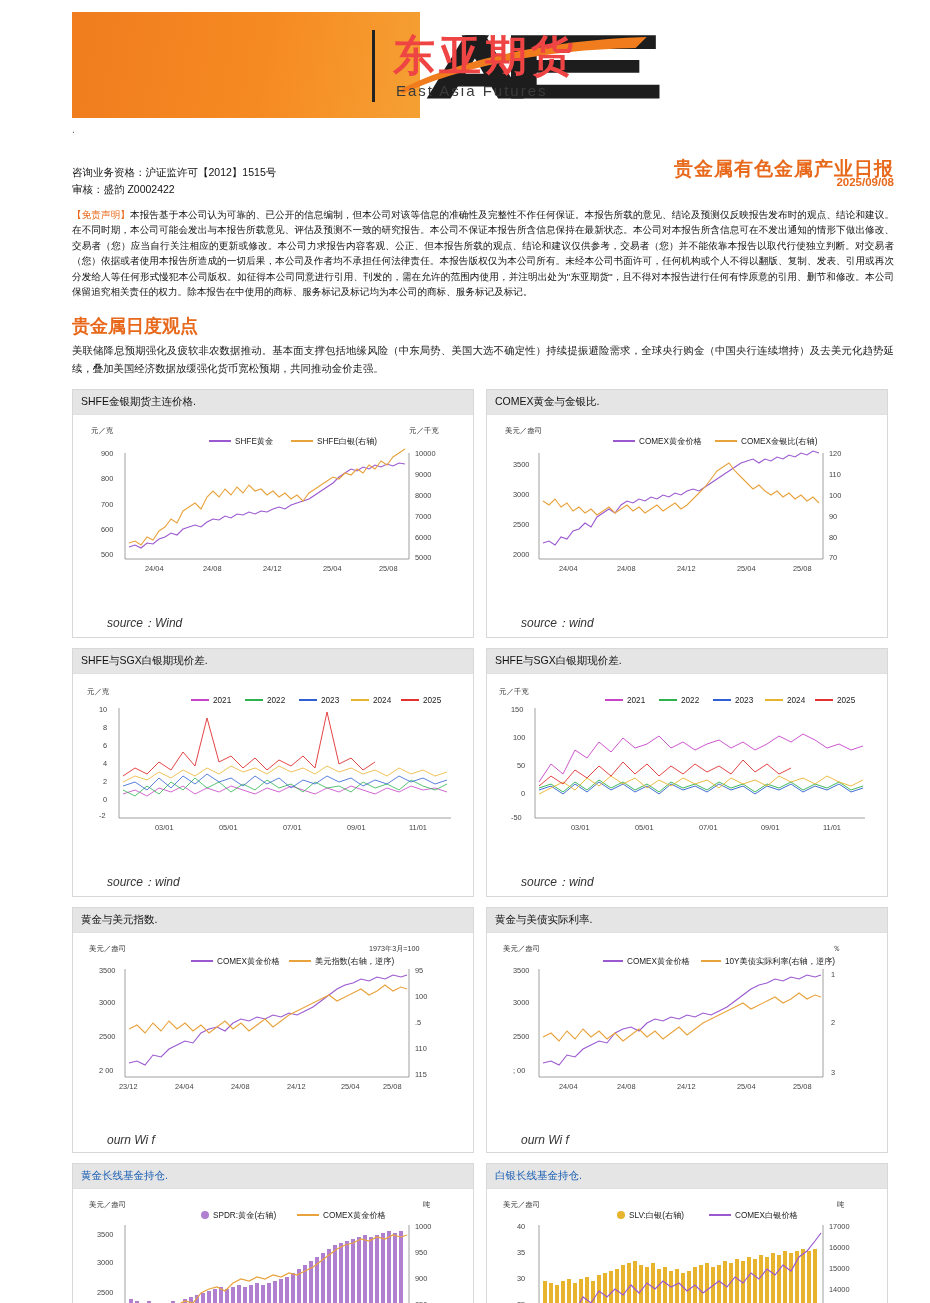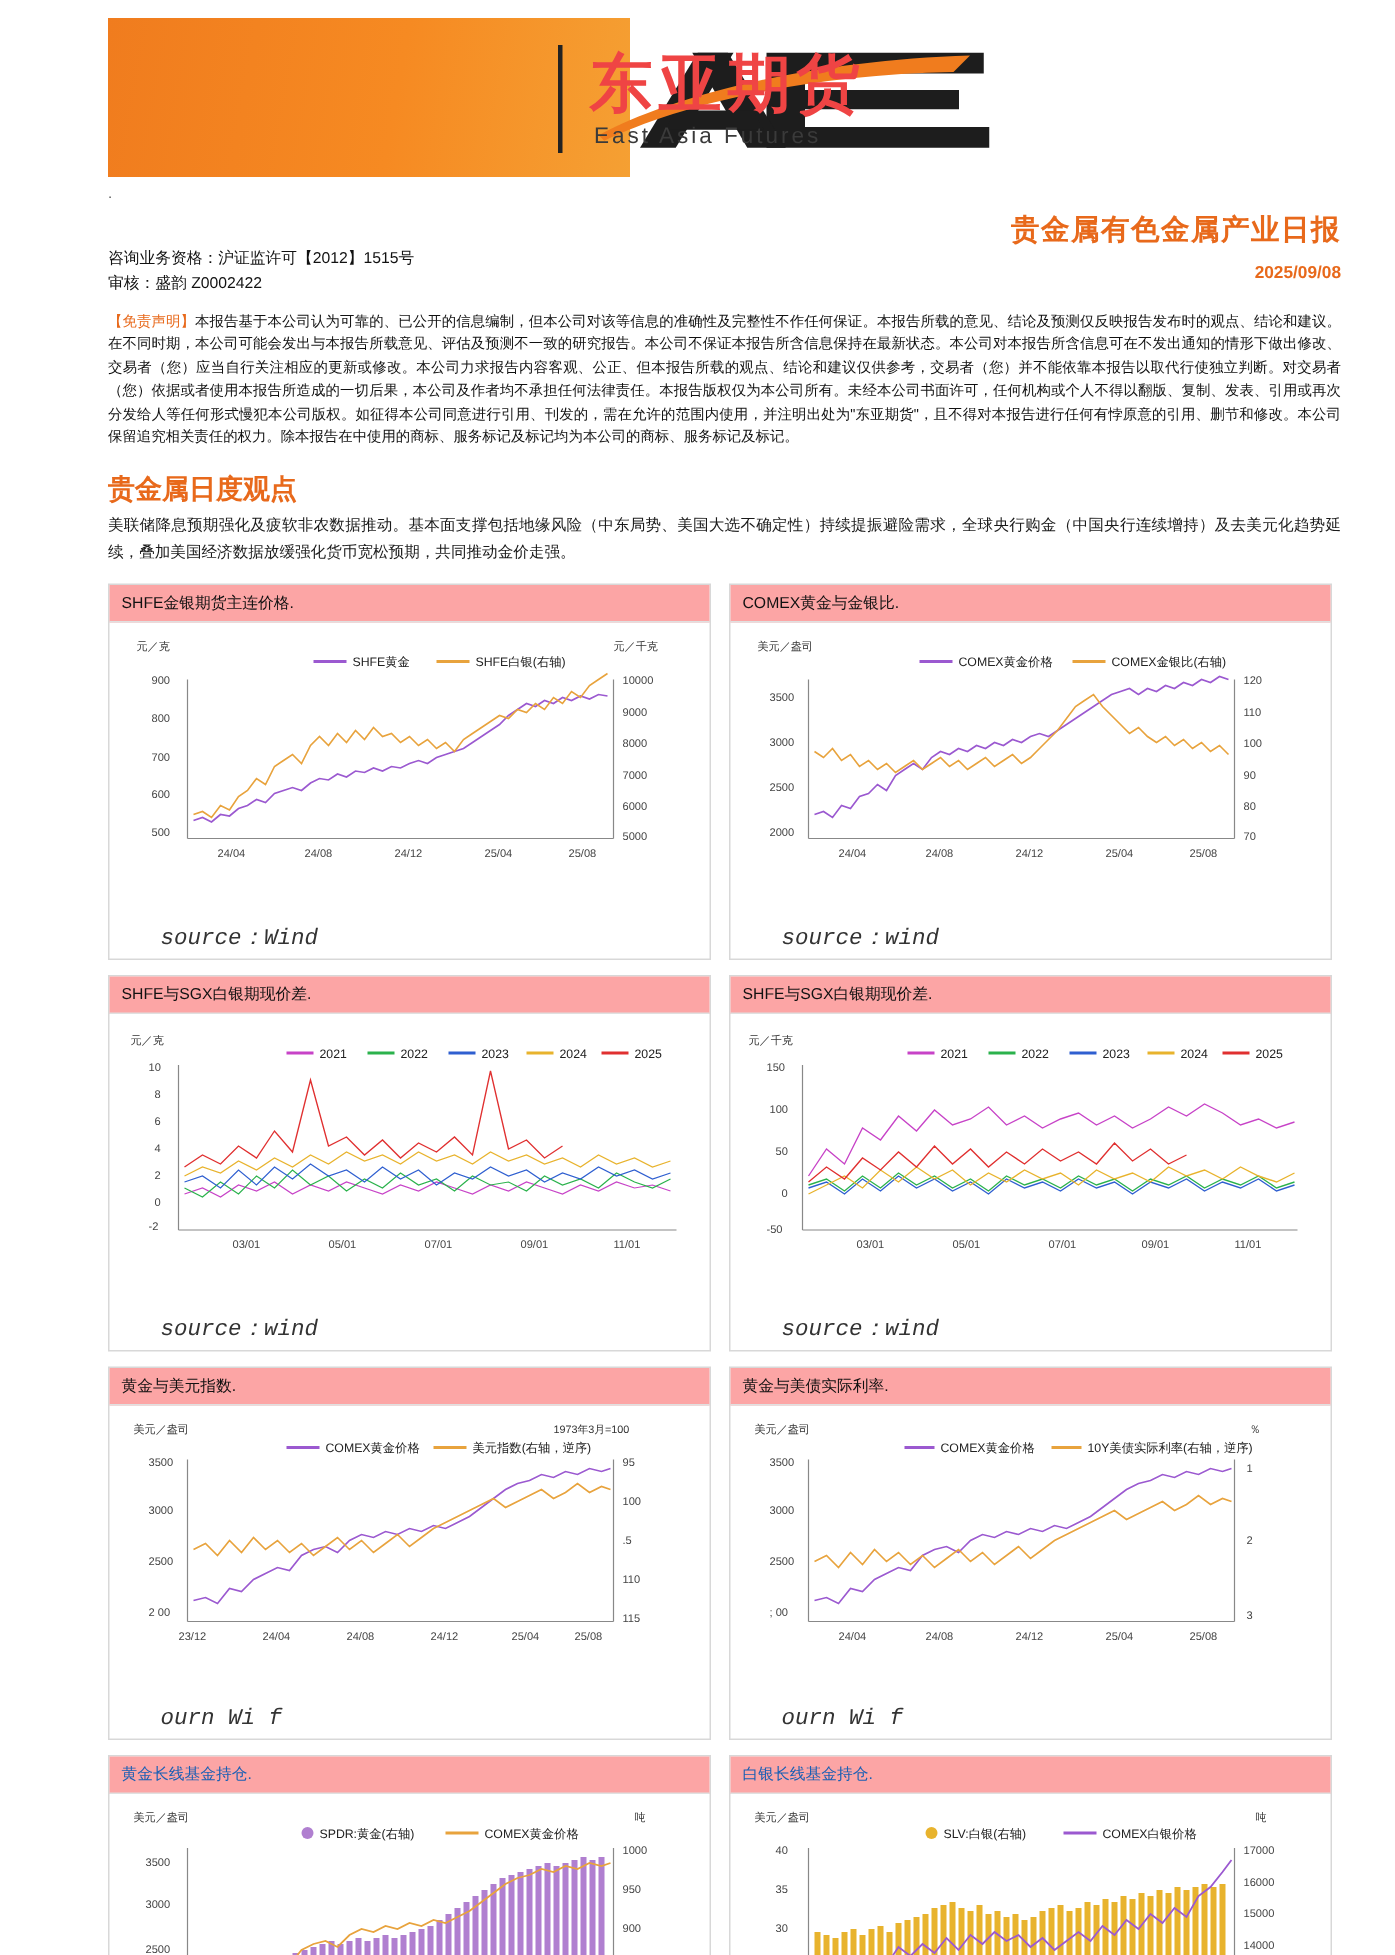--- a/index.html
+++ b/index.html
@@ -52,21 +52,21 @@
   }
   .brand-en{
     position:absolute;
     left:324px;top:70px;
     font-size:15px;
     letter-spacing:2px;
     color:#3a3a3a;
   }
   .report-title{
     position:absolute;
-    right:0;top:128px;
+    right:0;top:144px;
     text-align:right;
     color:#e8691b;
     font-weight:bold;
     font-size:19px;
     letter-spacing:1px;
   }
   .report-date{
     position:absolute;
     right:0;top:164px;
     text-align:left;
@@ -116,40 +116,39 @@
     gap:10px 12px;
   }
   .card{
     width:402px;
     border:1px solid #d8d8d8;
     background:#fff;
     box-sizing:border-box;
   }
   .card-hd{
     height:24px;
-    background:#fca5a5;
+    background:#e5e5e5;
     border-bottom:1px solid #e0e0e0;
     display:flex;align-items:center;
     padding:0 8px;
     font-size:10.5px;
     color:#111;
   }
   .card-hd.blue{color:#1a5fb4;}
   .card-bd{
     position:relative;
     height:200px;
     padding:4px 6px 2px 6px;
     box-sizing:border-box;
   }
   .src{
-    font-size:15px;
+    font-size:12px;
     font-style:italic;
     color:#333;
     padding:0 0 5px 34px;
-    font-family:Liberation Mono, monospace;
   }
   svg{display:block;}
   .tick-lbl{font-size:7.4px;fill:#444;font-family:"Liberation Sans",sans-serif;}
   .legend-lbl{font-size:8.2px;fill:#222;font-family:"Liberation Sans",sans-serif;}
   .unit-lbl{font-size:7.4px;fill:#333;font-family:"Liberation Sans",sans-serif;}
   .note-lbl{font-size:7.2px;fill:#333;font-family:"Liberation Sans",sans-serif;}
 </style>
 </head>
 <body>
 

